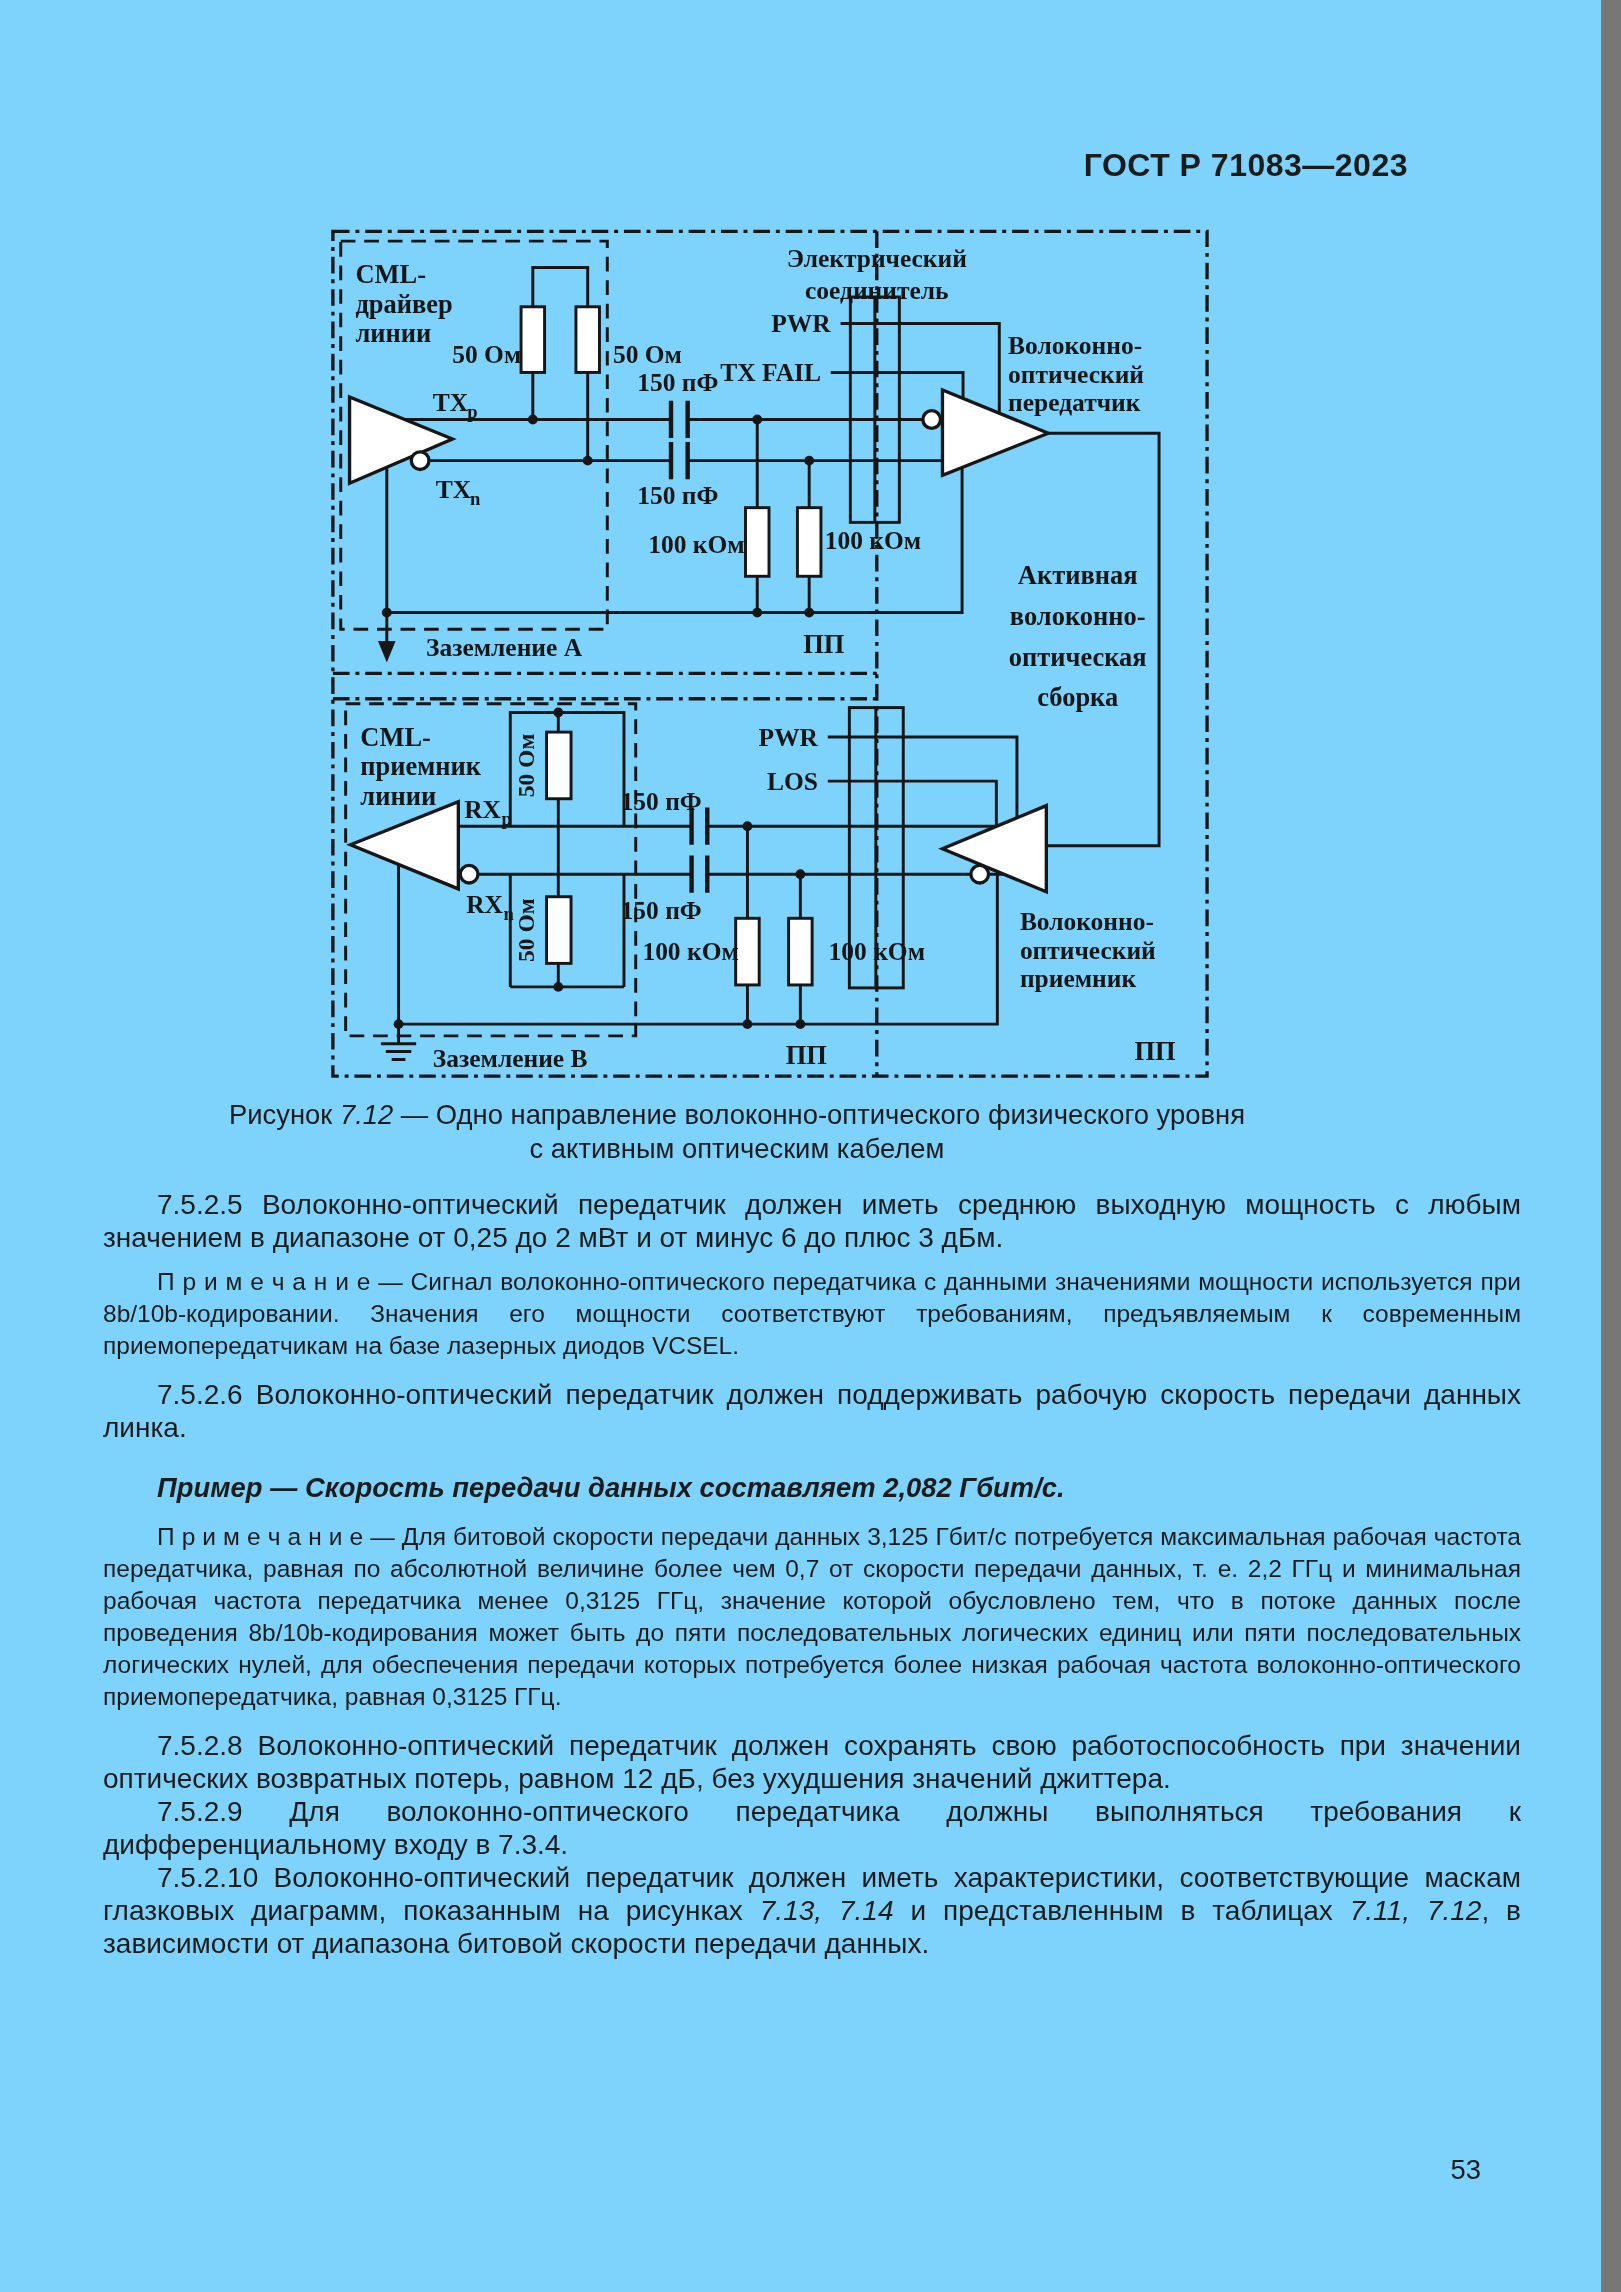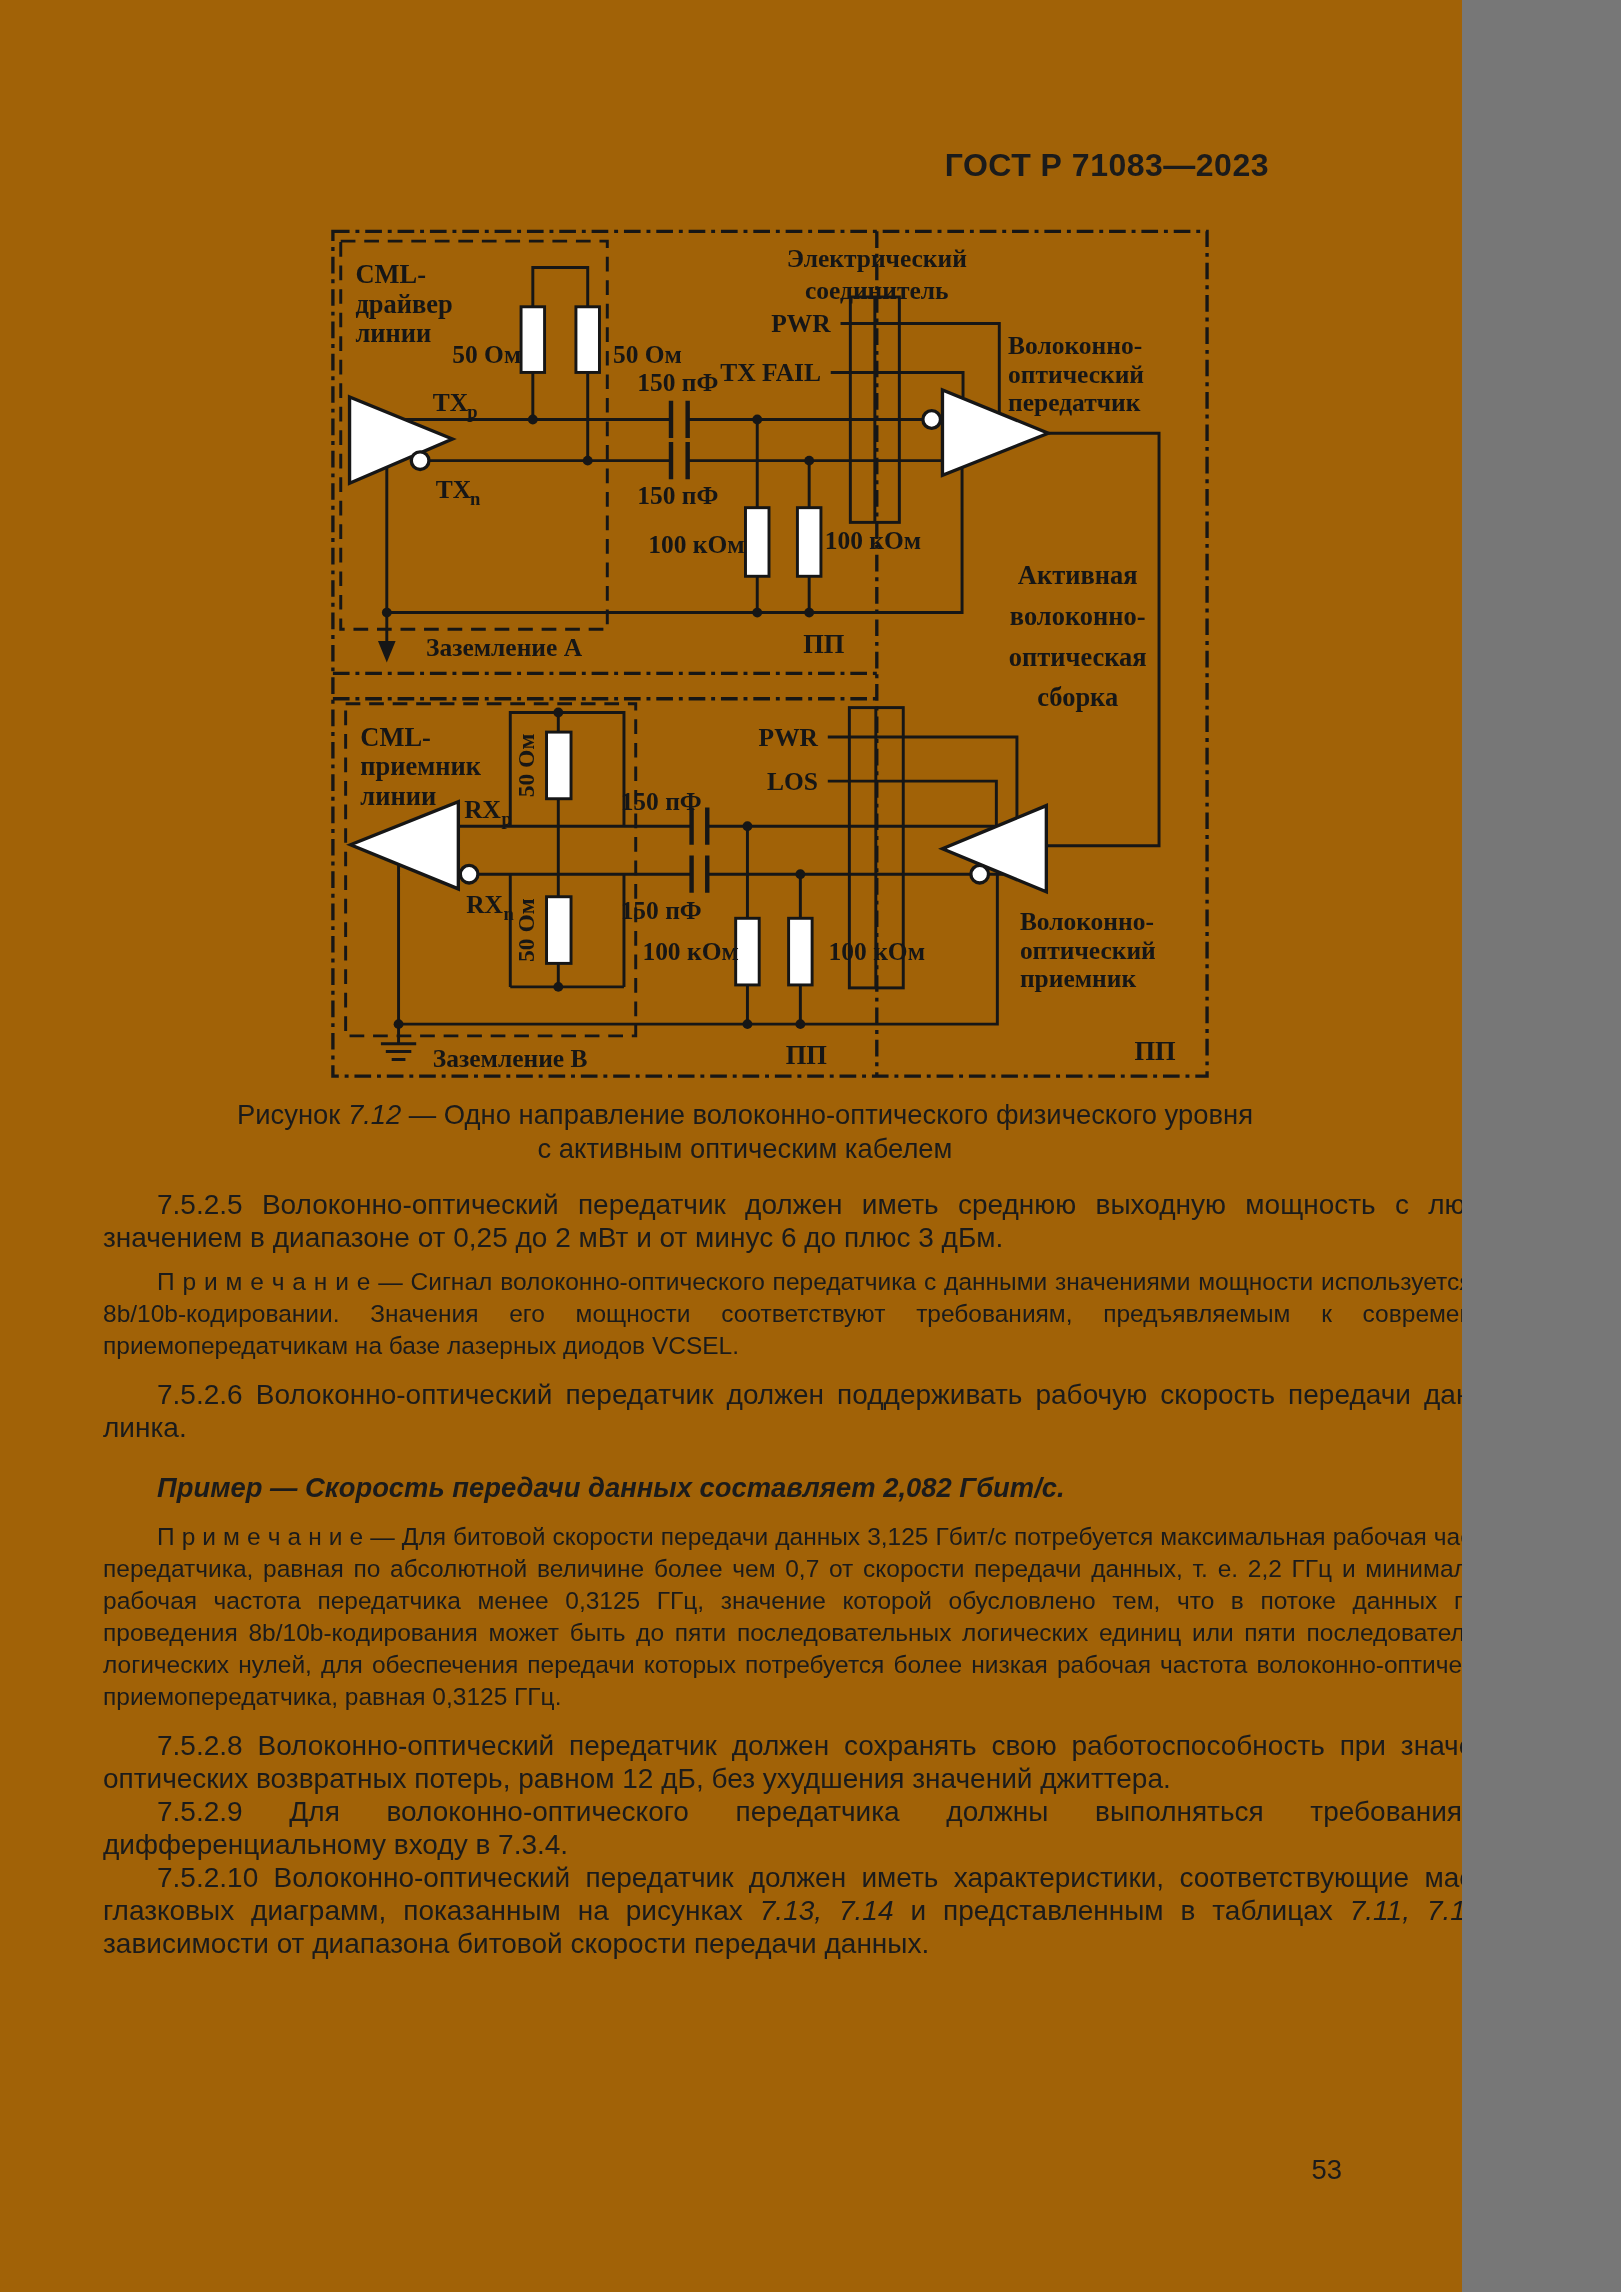--- a/index.html
+++ b/index.html
@@ -1,20 +1,20 @@
 <!DOCTYPE html>
 <html lang="ru"><head>
 <meta charset="utf-8">
 <style>
   html,body{margin:0;padding:0;background:#777;}
-  .page{position:relative;width:1462px;height:2293px;background:#a16207;overflow:hidden;
+  .page{position:relative;width:1601px;height:2293px;background:#7dd3fc;overflow:hidden;
         font-family:"Liberation Sans",sans-serif;color:#1b1b1b;}
   .header{position:absolute;top:147px;right:193px;font-size:32px;font-weight:bold;
           letter-spacing:0.5px;white-space:nowrap;}
-  .caption{position:absolute;top:1098px;left:16px;width:1458px;text-align:center;
+  .caption{position:absolute;top:1098px;left:8px;width:1458px;text-align:center;
            font-size:27.4px;line-height:34px;}
   .textcol{position:absolute;top:1188px;left:103px;width:1418px;text-align:justify;}
   .para{margin:0;font-size:28px;line-height:33px;text-indent:54px;}
   .note{margin:11.8px 0 16.7px 0;font-size:24.5px;line-height:32px;text-indent:54px;}
   .example{margin:26.5px 0 16.7px 0;font-size:27.4px;line-height:33px;text-indent:54px;
            font-weight:bold;font-style:italic;}
   .pagenum{position:absolute;top:2154px;right:120px;font-size:27.4px;}
   .schematic{position:absolute;top:145px;left:328px;}
   svg text{font-family:"Liberation Serif",serif;font-weight:bold;fill:#161616;}
 </style>

